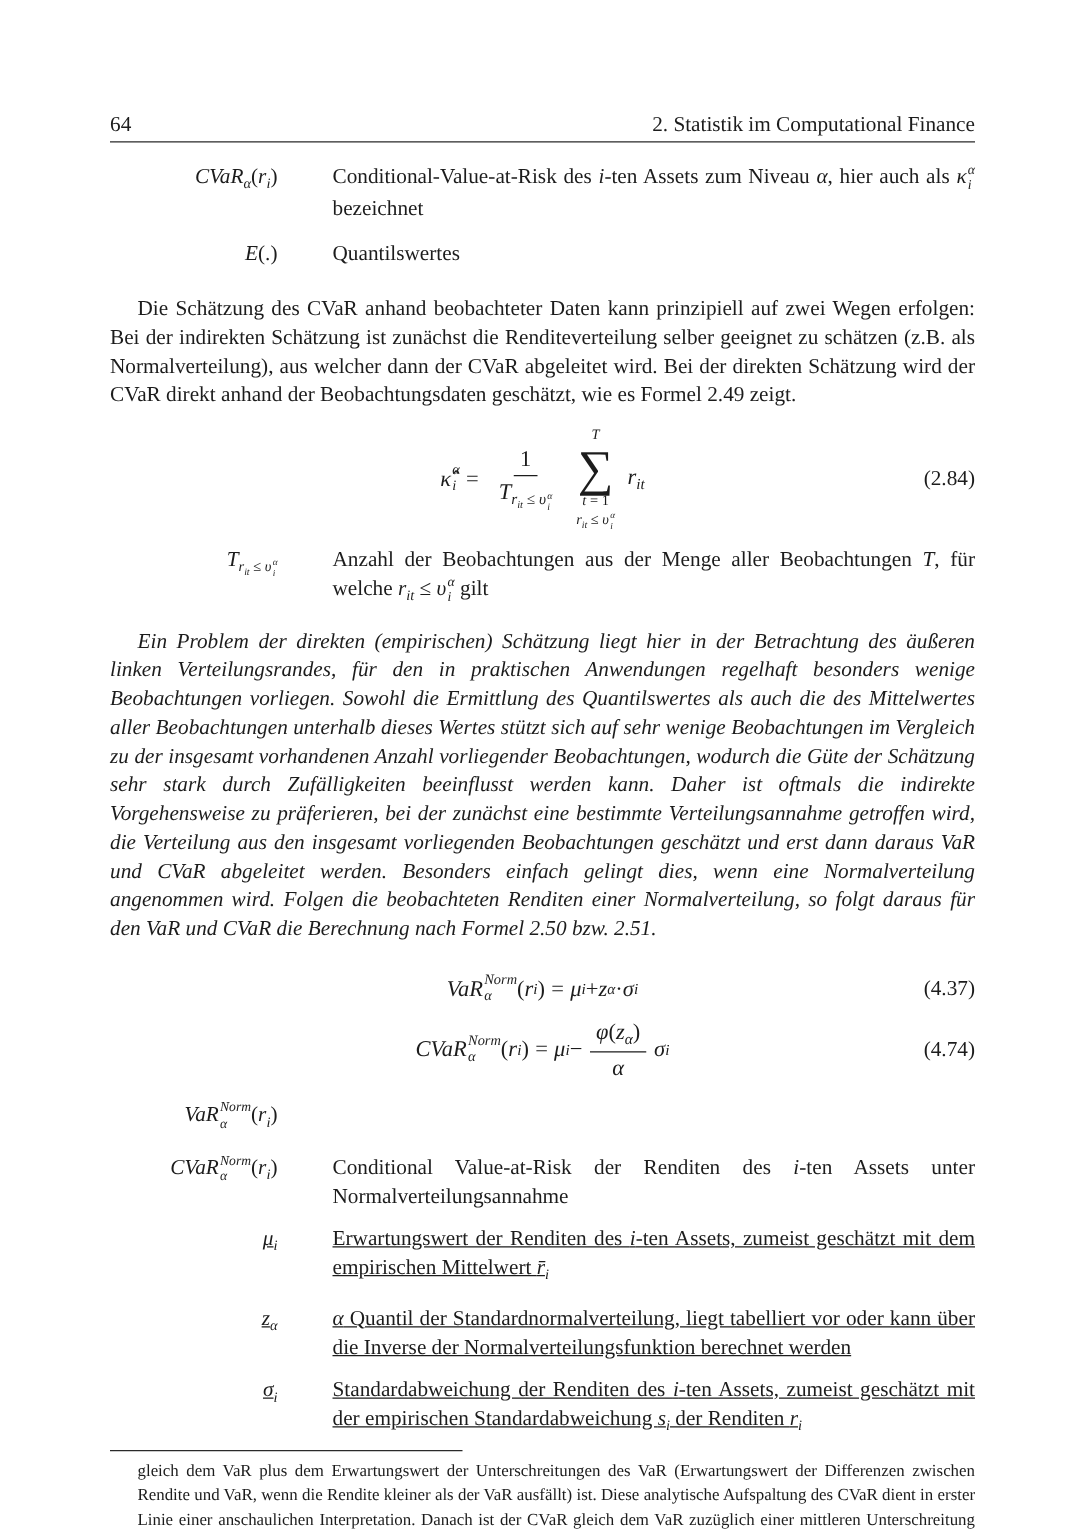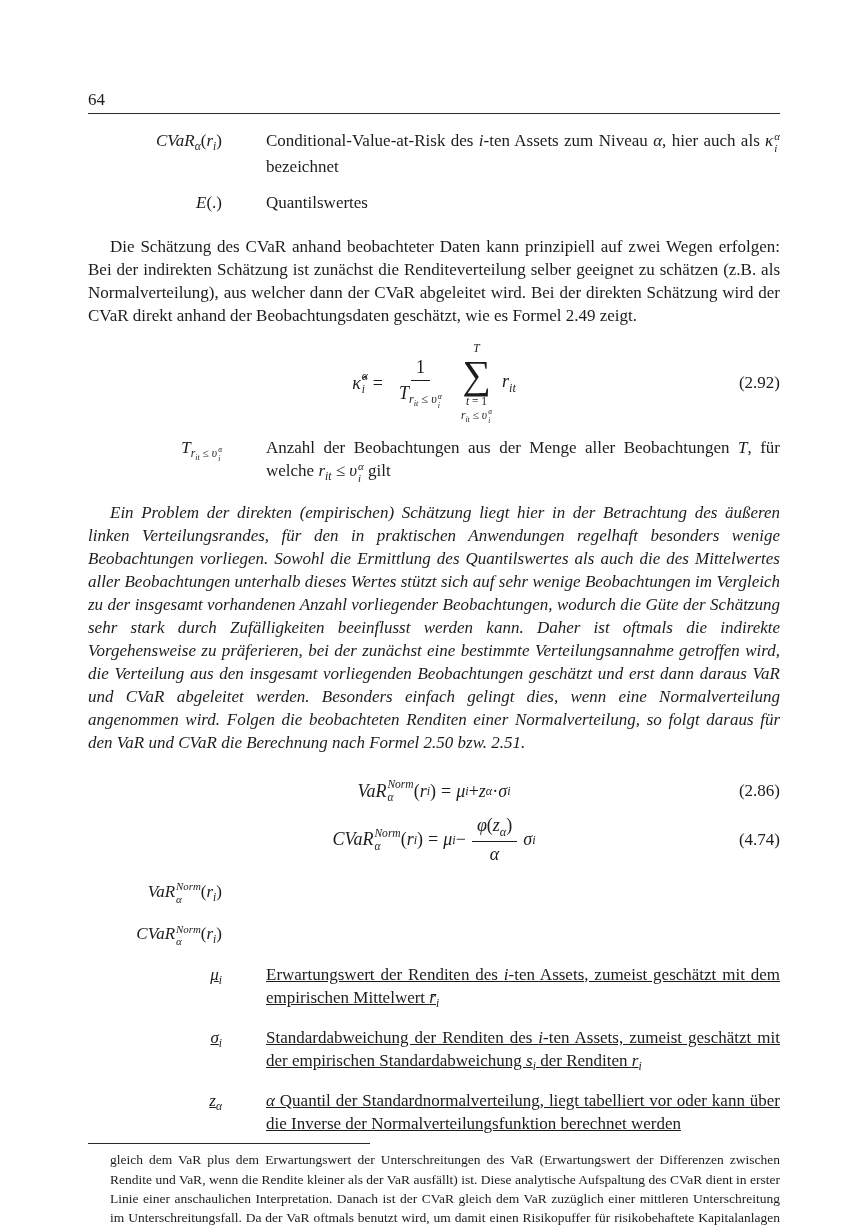--- a/index.html
+++ b/index.html
@@ -95,20 +95,21 @@
   .mt-db3{margin-top:11px;text-decoration:underline;}
 </style>
 </head>
 <body>
 
 <div class="page">
   <div class="content">
 
     <div class="header">
       <span>64</span>
+      <span>2. Statistik im Computational Finance</span>
     </div>
 
     <div>
       <div class="defrow mt-deflist1">
         <span class="defterm"><i>CVaR</i><sub><i>α</i></sub>(<i>r</i><sub><i>i</i></sub>)</span>
         <span class="defdesc">Conditional-Value-at-Risk des <i>i</i>-ten Assets zum Niveau <i>α</i>, hier auch als <i>κ</i><span class="ss">
               <span class="ss-t"><i>α</i></span>
               <span class="ss-b"><i>i</i></span>
             </span> bezeichnet</span>
       </div>
@@ -139,42 +140,42 @@
             <span class="lim"><i>T</i></span>
             <span class="sigma">∑</span>
             <span class="lim"><i>t</i> = 1</span>
             <span class="lim"><i>r</i><sub><i>it</i></sub> ≤ <i>υ</i><span class="ss">
                 <span class="ss-t"><i>α</i></span>
                 <span class="ss-b"><i>i</i></span>
               </span></span>
           </span>
           <span class="rit"><i>r</i><sub><i>it</i></sub></span>
         </span>
-      <span class="eqnum">(2.92)</span>
+      <span class="eqnum">(2.84)</span>
     </div>
 
     <div class="defrow mt-defT">
       <span class="defterm"><i>T</i><sub><i>r</i><sub><i>it</i></sub> ≤ <i>υ</i><span class="ss">
               <span class="ss-t"><i>α</i></span>
               <span class="ss-b"><i>i</i></span>
             </span></sub></span>
       <span class="defdesc">Anzahl der Beobachtungen aus der Menge aller Beobachtungen <i>T</i>, für welche <i>r</i><sub><i>it</i></sub> ≤ <i>υ</i><span class="ss">
             <span class="ss-t"><i>α</i></span>
             <span class="ss-b"><i>i</i></span>
           </span> gilt</span>
     </div>
 
     <p class="par mt-par2">Ein Problem der direkten (empirischen) Schätzung liegt hier in der Betrachtung des äußeren linken Verteilungsrandes, für den in praktischen Anwendungen regelhaft besonders wenige Beobachtungen vorliegen. Sowohl die Ermittlung des Quantilswertes als auch die des Mittelwertes aller Beobachtungen unterhalb dieses Wertes stützt sich auf sehr wenige Beobachtungen im Vergleich zu der insgesamt vorhandenen Anzahl vorliegender Beobachtungen, wodurch die Güte der Schätzung sehr stark durch Zufälligkeiten beeinflusst werden kann. Daher ist oftmals die indirekte Vorgehensweise zu präferieren, bei der zunächst eine bestimmte Verteilungsannahme getroffen wird, die Verteilung aus den insgesamt vorliegenden Beobachtungen geschätzt und erst dann daraus VaR und CVaR abgeleitet werden. Besonders einfach gelingt dies, wenn eine Normalverteilung angenommen wird. Folgen die beobachteten Renditen einer Normalverteilung, so folgt daraus für den VaR und CVaR die Berechnung nach Formel 2.50 bzw. 2.51.</p>
 
     <div class="eq mt-eq250" style="min-height:30px;">
       <span class="eqcontent"><i>VaR</i><span class="ss">
             <span class="ss-t"><i>Norm</i></span>
             <span class="ss-b"><i>α</i></span>
           </span>(<i>r</i><sub><i>i</i></sub>) <span style="margin:0 5px;">=</span> <i>μ</i><sub><i>i</i></sub> + <i>z</i><sub><i>α</i></sub> · <i>σ</i><sub><i>i</i></sub></span>
-      <span class="eqnum">(2.86)</span>
+      <span class="eqnum">(4.37)</span>
     </div>
 
     <div class="eq mt-eq251" style="min-height:48px;">
       <span class="eqcontent"><i>CVaR</i><span class="ss">
             <span class="ss-t"><i>Norm</i></span>
             <span class="ss-b"><i>α</i></span>
           </span>(<i>r</i><sub><i>i</i></sub>) <span style="margin:0 5px;">=</span> <i>μ</i><sub><i>i</i></sub> − <span class="frac">
             <span class="num"><i>φ</i>(<i>z</i><sub><i>α</i></sub>)</span>
             <span class="den"><i>α</i></span>
           </span><i>σ</i><sub><i>i</i></sub></span>
@@ -186,33 +187,34 @@
         <span class="defterm"><i>VaR</i><span class="ss">
               <span class="ss-t"><i>Norm</i></span>
               <span class="ss-b"><i>α</i></span>
             </span>(<i>r</i><sub><i>i</i></sub>)</span>
       </div>
       <div class="defrow mt-db2">
         <span class="defterm"><i>CVaR</i><span class="ss">
               <span class="ss-t"><i>Norm</i></span>
               <span class="ss-b"><i>α</i></span>
             </span>(<i>r</i><sub><i>i</i></sub>)</span>
+        <span class="defdesc">Conditional Value-at-Risk der Renditen des <i>i</i>-ten Assets unter Normalverteilungsannahme</span>
       </div>
       <div class="defrow mt-db3">
         <span class="defterm"><i>μ</i><sub><i>i</i></sub></span>
         <span class="defdesc">Erwartungswert der Renditen des <i>i</i>-ten Assets, zumeist geschätzt mit dem empirischen Mittelwert <i>r̄</i><sub><i>i</i></sub></span>
       </div>
       <div class="defrow mt-db3">
+        <span class="defterm"><i>z</i><sub><i>α</i></sub></span>
+        <span class="defdesc"><i>α</i> Quantil der Standardnormalverteilung, liegt tabelliert vor oder kann über die Inverse der Normalverteilungsfunktion berechnet werden</span>
+      </div>
+      <div class="defrow mt-db3">
         <span class="defterm"><i>σ</i><sub><i>i</i></sub></span>
         <span class="defdesc">Standardabweichung der Renditen des <i>i</i>-ten Assets, zumeist geschätzt mit der empirischen Standardabweichung <i>s</i><sub><i>i</i></sub> der Renditen <i>r</i><sub><i>i</i></sub></span>
       </div>
-      <div class="defrow mt-db3">
-        <span class="defterm"><i>z</i><sub><i>α</i></sub></span>
-        <span class="defdesc"><i>α</i> Quantil der Standardnormalverteilung, liegt tabelliert vor oder kann über die Inverse der Normalverteilungsfunktion berechnet werden</span>
-      </div>
     </div>
 
     <div class="footnote-rule"></div>
     <p class="footnote">gleich dem VaR plus dem Erwartungswert der Unterschreitungen des VaR (Erwartungswert der Differenzen zwischen Rendite und VaR, wenn die Rendite kleiner als der VaR ausfällt) ist. Diese analytische Aufspaltung des CVaR dient in erster Linie einer anschaulichen Interpretation. Danach ist der CVaR gleich dem VaR zuzüglich einer mittleren Unterschreitung im Unterschreitungsfall. Da der VaR oftmals benutzt wird, um damit einen Risikopuffer für risikobehaftete Kapitalanlagen zu berechnen, kann die Differenz zwischen CVaR und VaR als eine Art zusätzlicher Reserve interpretiert werden, die vorzusehen ist, um die mittlere Unterschreitung abzufangen.</p>
 
   </div>
 
   <div class="footer">Poddig/Varmaz/Fieberg: Computational Finance, 2015  (c) Uhlenbruch Verlag GmbH, ISBN: 978-3-933207-86-9</div>
 </div>
 

